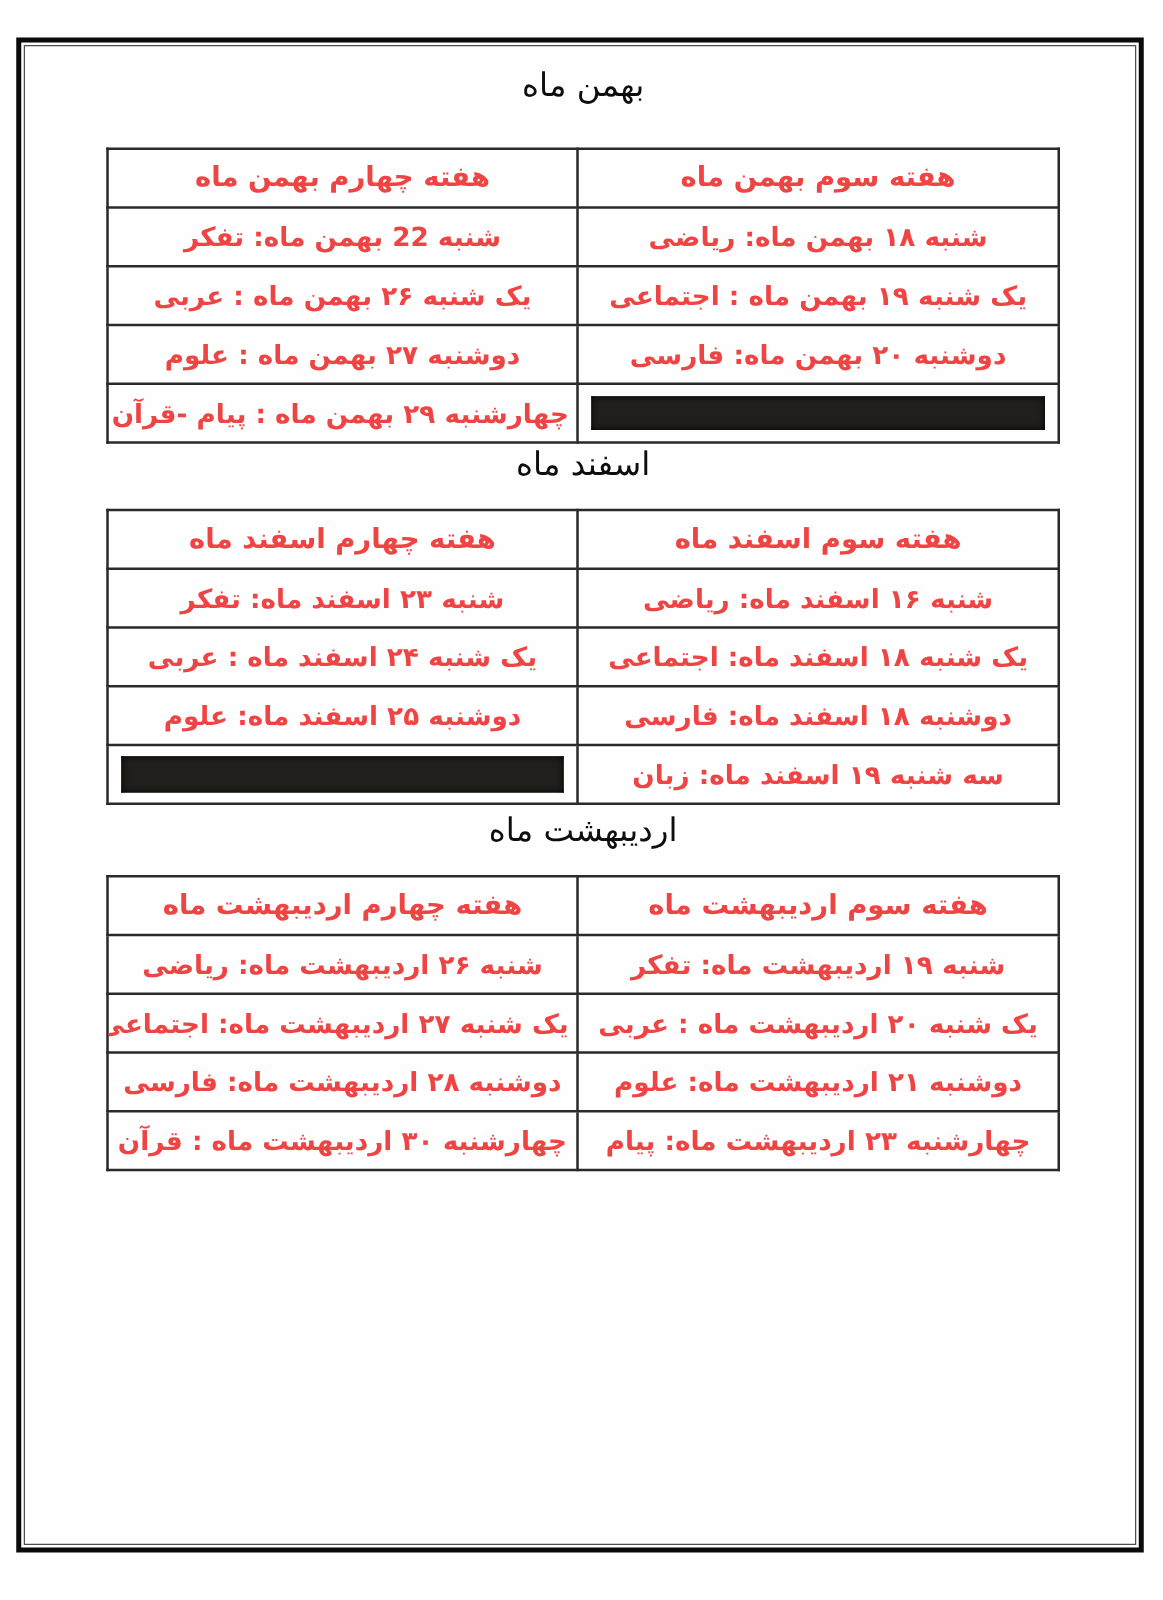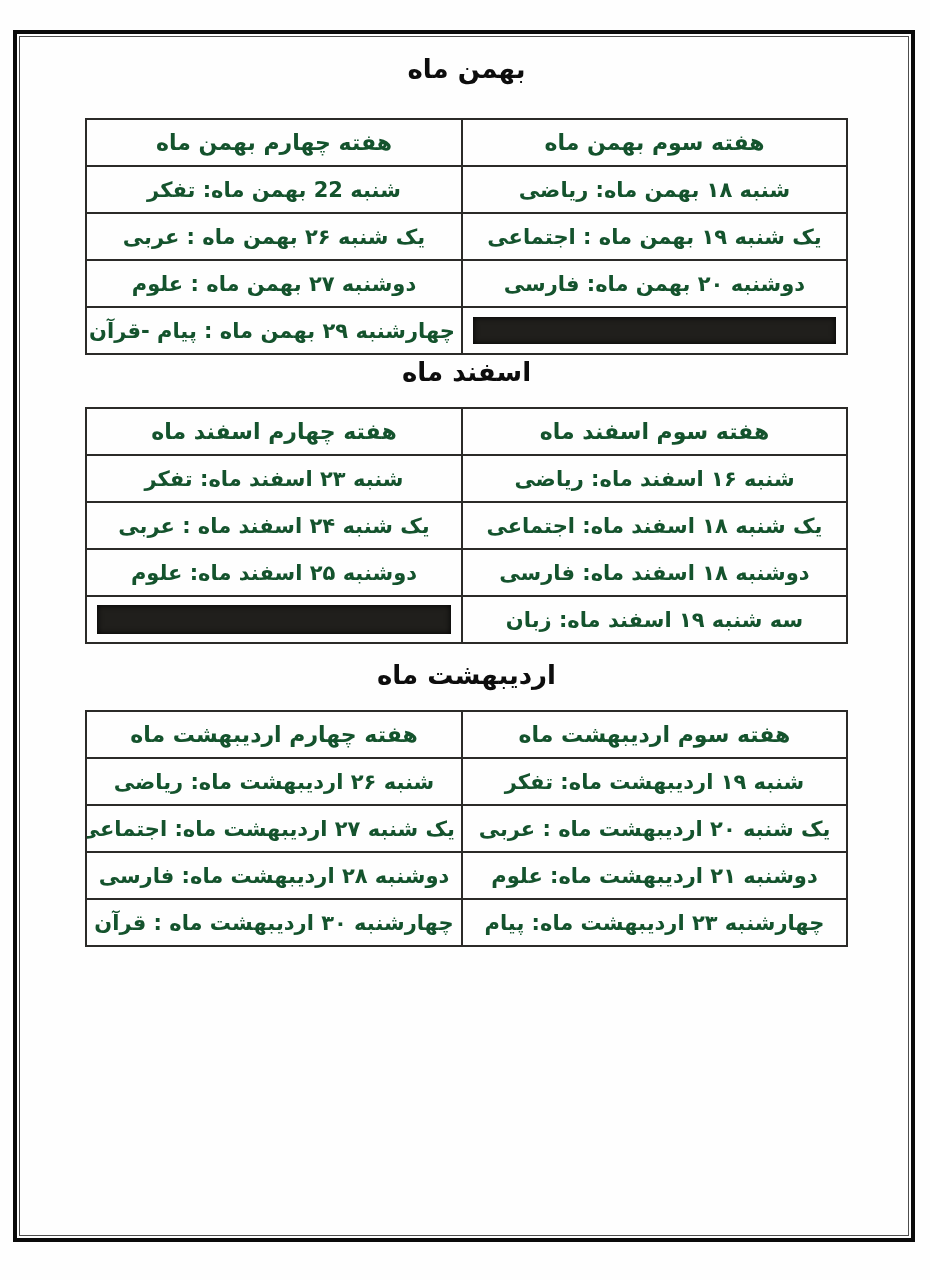--- a/index.html
+++ b/index.html
@@ -33,40 +33,40 @@
     left: 85px;
     top: 52px;
     width: 763px;
     direction: rtl;
   }
   .month-title {
     margin: 0 0 32px 0;
     text-align: center;
     font-size: 26px;
     line-height: 34px;
-    font-weight: bold;
+    font-weight: normal;
     color: #0d0d0d;
     letter-spacing: 0;
   }
   .section-2 .month-title { margin-bottom: 18px; }
-  .section-3 .month-title { margin-top: 14px; margin-bottom: 18px; }
+  .section-3 .month-title { margin-top: 4px; margin-bottom: 18px; }
   table.schedule {
     width: 100%;
     border-collapse: collapse;
     table-layout: fixed;
   }
   table.schedule th,
   table.schedule td {
     border: 2px solid #2b2a28;
     height: 45px;
     text-align: center;
     vertical-align: middle;
     font-weight: bold;
     font-size: 21px;
-    color: #14532d;
+    color: #ef4444;
     padding: 0 6px;
     overflow: hidden;
     white-space: nowrap;
   }
   table.schedule th { font-size: 22px; }
   .redaction {
     background: #201f1c;
     height: 29px;
     width: 98%;
     margin: 0 auto;

